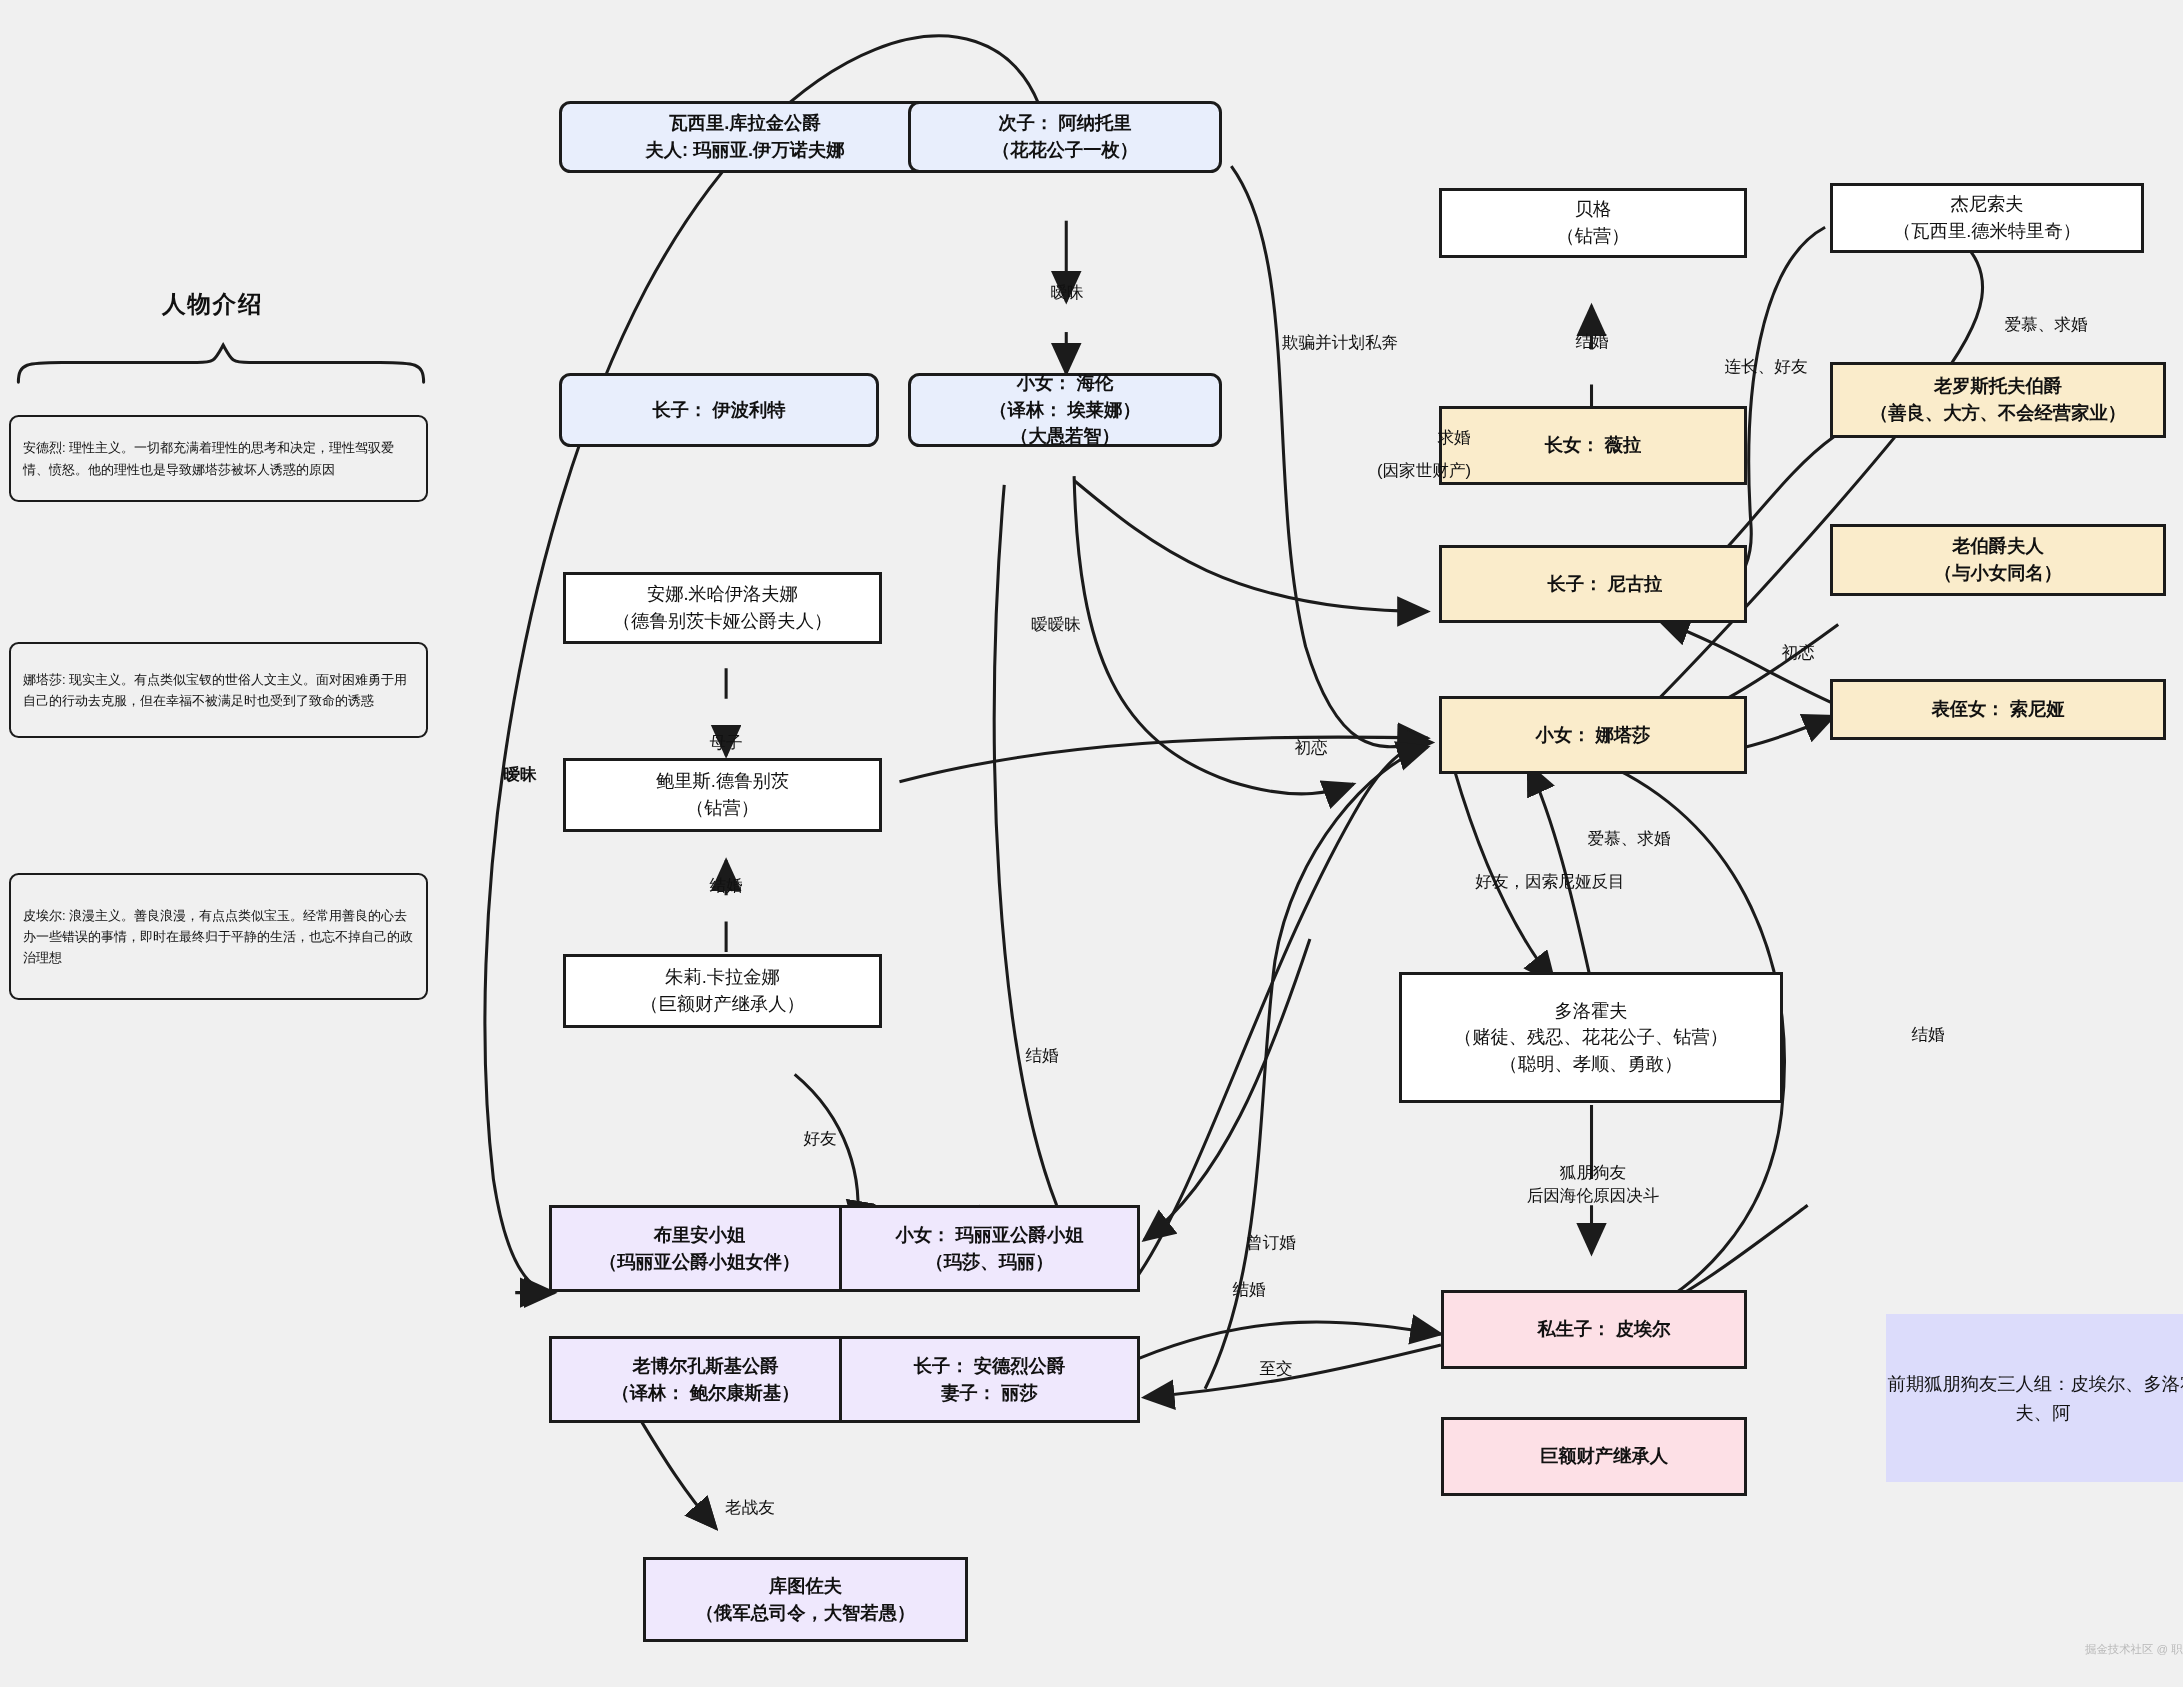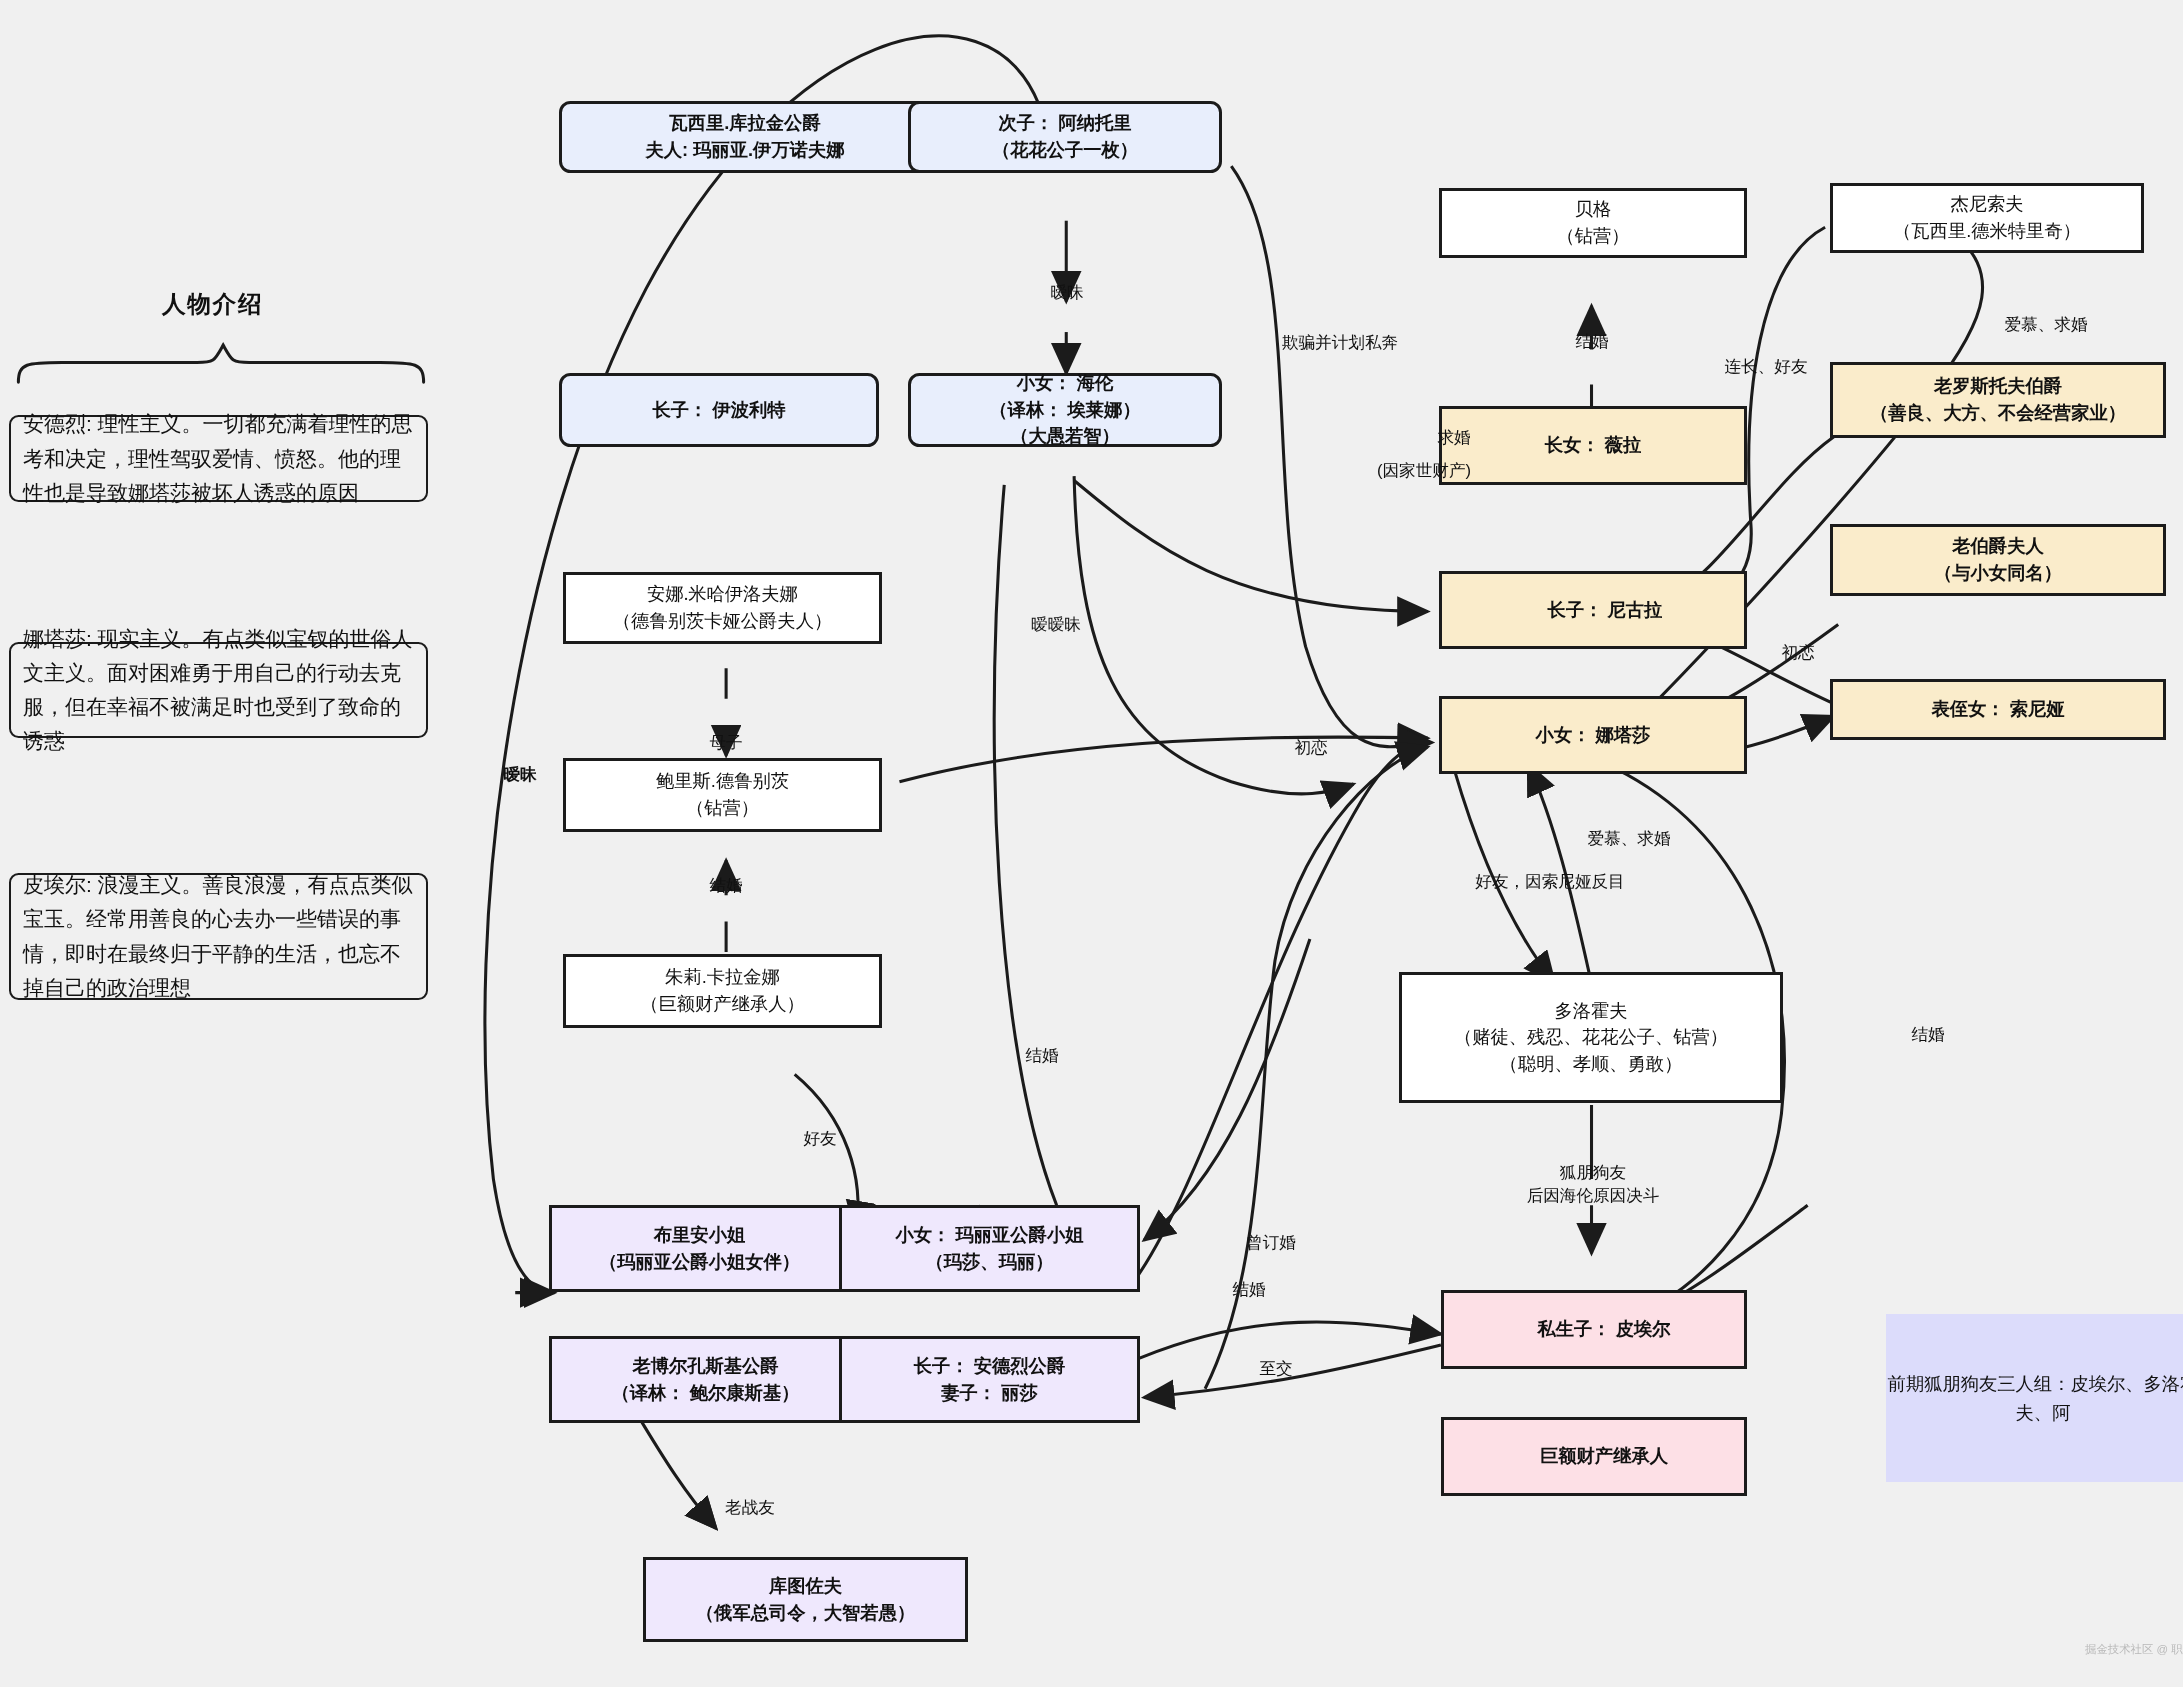--- a/index.html
+++ b/index.html
@@ -23,21 +23,21 @@
   .n-blue{background:#e8eefc;border-radius:11.4px;font-weight:bold;}
   .n-white{background:#ffffff;font-weight:normal;}
   .n-yellow{background:#faeccb;font-weight:bold;}
   .n-purple{background:#efe8fd;font-weight:bold;}
   .n-pink{background:#fde0e6;font-weight:bold;padding-left:20px;}
   .n-plain{background:#ffffff;font-weight:normal;}
 
   .note{
     position:absolute;box-sizing:border-box;
     border:2.6px solid #1b1b1b;border-radius:9.6px;background:#f0f0f0;
-    padding:11.4px 12.2px;font-size:21px;line-height:1.62;color:#111;
+    padding:11.4px 12.2px;font-size:13px;line-height:1.62;color:#111;
     display:flex;align-items:center;
   }
   .legend-title{
     position:absolute;font-size:23.6px;font-weight:bold;color:#111;
     letter-spacing:1.7px;
   }
   .memo{
     position:absolute;box-sizing:border-box;background:#dcdcfb;
     display:flex;align-items:center;justify-content:center;
     font-size:18.3px;line-height:1.6;color:#111;text-align:center;
@@ -201,21 +201,21 @@
 
   <div class="node n-plain" style="left:1439px;top:188px;width:308px;height:70px;">
     <span class="ln">贝格</span>
     <span class="ln">（钻营）</span>
   </div>
 
   <div class="node n-yellow" style="left:1439px;top:406px;width:308px;height:79px;">
     <span class="ln">长女： 薇拉</span>
   </div>
 
-  <div class="node n-yellow" style="left:1439px;top:571px;width:308px;height:78px;padding-left:24px;">
+  <div class="node n-yellow" style="left:1439px;top:545px;width:308px;height:78px;padding-left:24px;">
     <span class="ln">长子： 尼古拉</span>
   </div>
 
   <div class="node n-yellow" style="left:1439px;top:696px;width:308px;height:78px;">
     <span class="ln">小女： 娜塔莎</span>
   </div>
 
   <div class="node n-plain" style="left:1399px;top:972px;width:384px;height:131px;">
     <span class="ln">多洛霍夫</span>
     <span class="ln">（赌徒、残忍、花花公子、钻营）</span>

